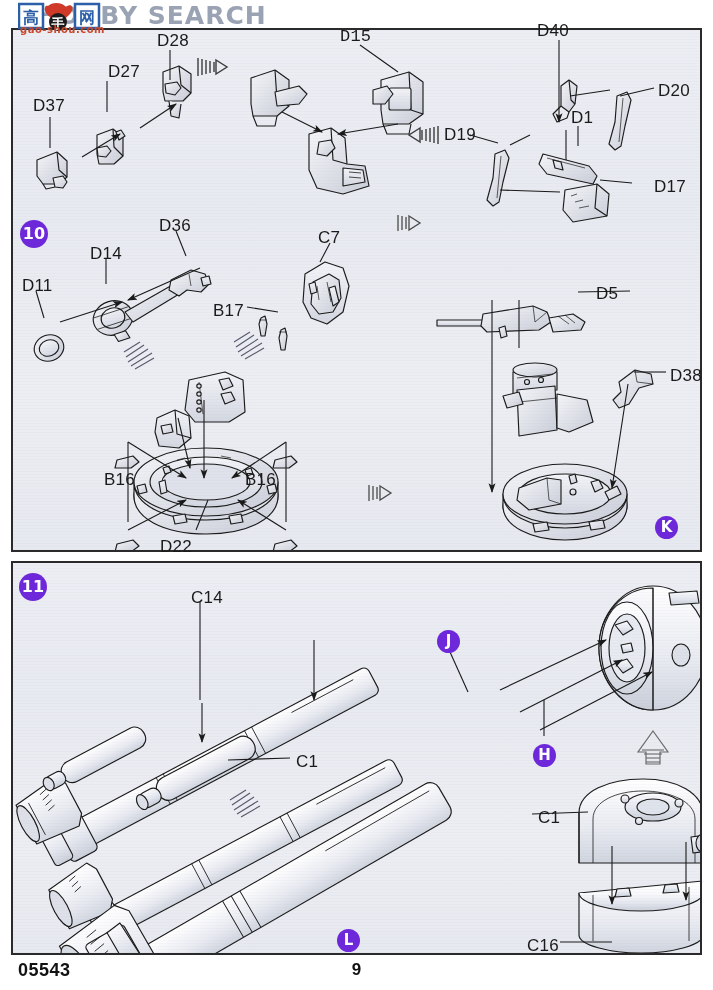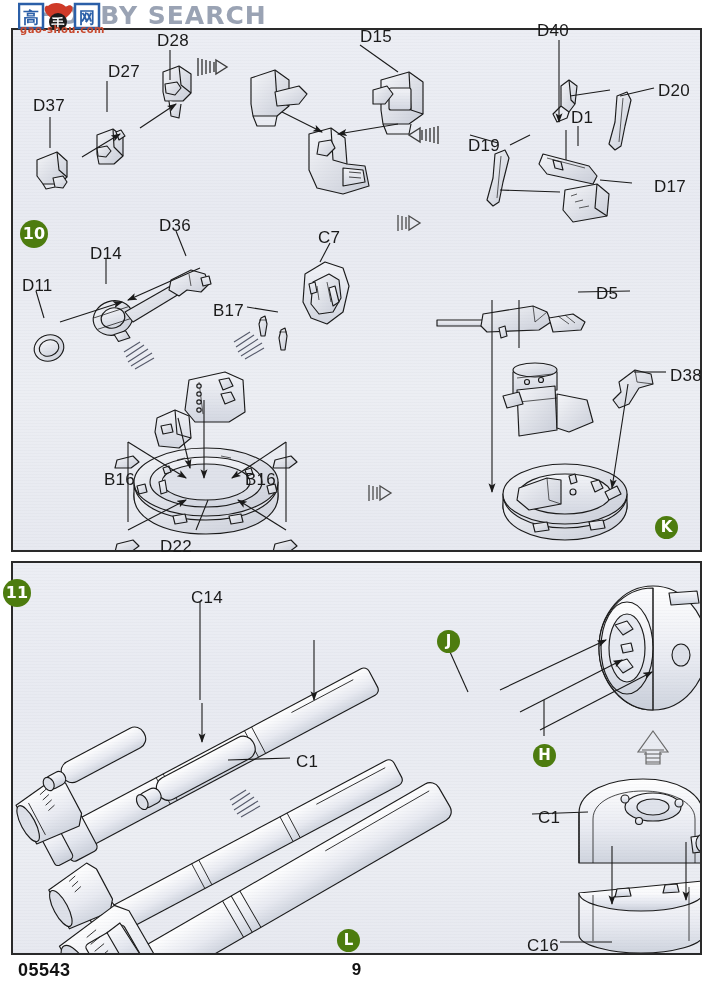--- a/index.html
+++ b/index.html
@@ -44,21 +44,21 @@
     position:absolute;left:10px;top:2px;width:88px;height:30px;
   }
   #wm-sub{
     position:absolute;left:12px;top:24px;font-size:10px;font-weight:bold;
     color:#c8492e;letter-spacing:.5px;font-family:"DejaVu Sans",sans-serif;
   }
 
   
   .badge{
     position:absolute;border-radius:50%;
-    background:#4d7c0f;color:#ffffff;
+    background:#6d28d9;color:#ffffff;
     display:flex;align-items:center;justify-content:center;
     font-weight:bold;line-height:1;z-index:25;
     font-family:"DejaVu Sans",sans-serif;
   }
   .badge.num{width:28px;height:28px;font-size:16px;}
   .badge.letter{width:23px;height:23px;font-size:15px;}
 
   
   .lbl{
     position:absolute;font-size:17px;color:#1a1a1a;
@@ -511,45 +511,45 @@
         <line x1="4" y1="17" x2="22" y2="5"></line>
       <line x1="6" y1="22" x2="26" y2="9"></line>
         <line x1="9" y1="26" x2="30" y2="13"></line>
       <line x1="13" y1="29" x2="32" y2="18"></line>
     </g>
   </svg>
 
   <div class="lbl" style="left:33px;top:96px;">D37</div>
   <div class="lbl" style="left:108px;top:62px;">D27</div>
   <div class="lbl" style="left:157px;top:31px;">D28</div>
-  <div class="lbl" style="left:360px;top:27px;">D15</div>
+  <div class="lbl" style="left:340px;top:27px;font-family:Liberation Mono, monospace;">D15</div>
   <div class="lbl" style="left:537px;top:21px;">D40</div>
   <div class="lbl" style="left:658px;top:81px;">D20</div>
   <div class="lbl" style="left:571px;top:108px;">D1</div>
-  <div class="lbl" style="left:444px;top:136px;margin-left:24px;">D19</div>
+  <div class="lbl" style="left:444px;top:125px;">D19</div>
   <div class="lbl" style="left:637px;top:177px;margin-left:17px;">D17</div>
 
   <div class="lbl" style="left:22px;top:276px;">D11</div>
   <div class="lbl" style="left:90px;top:244px;">D14</div>
   <div class="lbl" style="left:159px;top:216px;">D36</div>
   <div class="lbl" style="left:318px;top:228px;">C7</div>
   <div class="lbl" style="left:213px;top:301px;">B17</div>
   <div class="lbl" style="left:104px;top:470px;">B16</div>
   <div class="lbl" style="left:245px;top:470px;">B16</div>
   <div class="lbl" style="left:160px;top:537px;">D22</div>
   <div class="lbl" style="left:596px;top:284px;">D5</div>
   <div class="lbl" style="left:670px;top:366px;">D38</div>
 
   <div class="lbl" style="left:191px;top:588px;">C14</div>
   <div class="lbl" style="left:296px;top:752px;">C1</div>
   <div class="lbl" style="left:538px;top:808px;">C1</div>
   <div class="lbl" style="left:527px;top:936px;">C16</div>
 
   <div class="badge num" style="left:20px;top:220px;">10</div>
-  <div class="badge num" style="left:3px;top:573px;margin-top:6px;">11</div>
+  <div class="badge num" style="left:19px;top:573px;">11</div>
   <div class="badge letter" style="left:655px;top:516px;">K</div>
   <div class="badge letter" style="left:437px;top:630px;">J</div>
   <div class="badge letter" style="left:533px;top:744px;">H</div>
   <div class="badge letter" style="left:337px;top:929px;">L</div>
 
   <div id="watermark">
     <div id="wm-text">HOBBY SEARCH</div>
     <svg id="wm-logo" viewBox="0 0 88 30">
       <rect x="1" y="2" width="24" height="24" fill="#ffffff" stroke="#2b5fa8" stroke-width="2.5"></rect>
       <text x="13" y="21" font-size="16" font-family="'DejaVu Sans',sans-serif" fill="#2b5fa8" text-anchor="middle" font-weight="bold">高</text>

